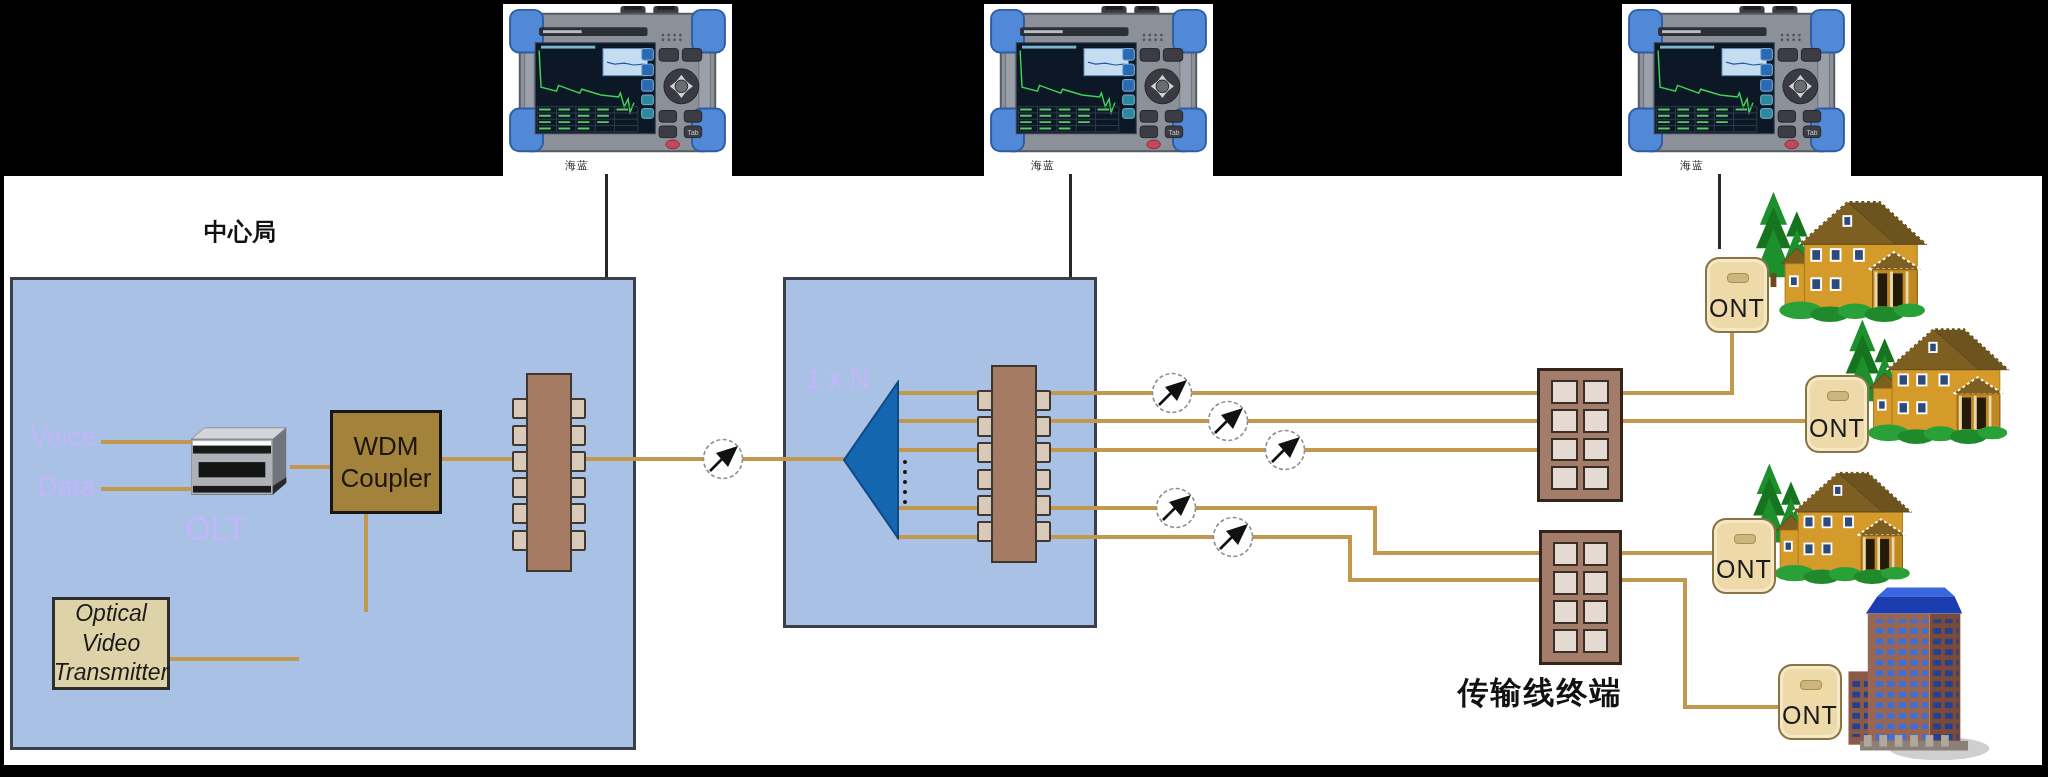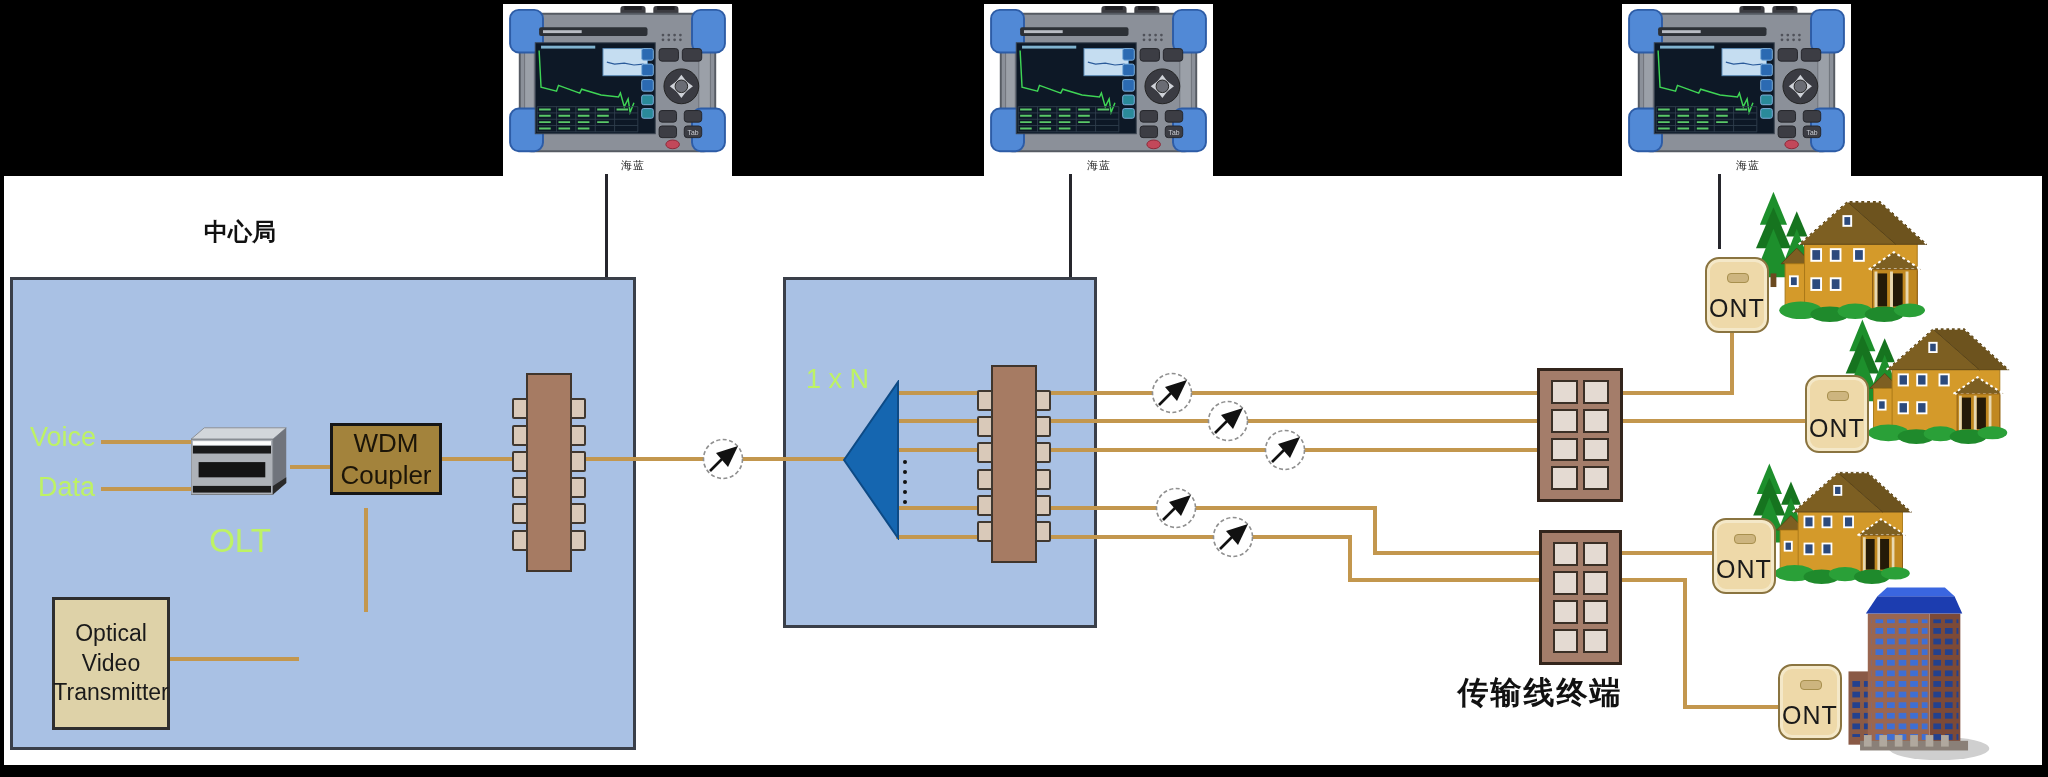--- a/index.html
+++ b/index.html
@@ -2,28 +2,28 @@
 <html><head>
 <meta charset="utf-8">
 <style>
   html,body{margin:0;padding:0;background:#000;}
   #stage{position:relative;width:2048px;height:777px;background:#000;overflow:hidden;
          font-family:"Liberation Sans","DejaVu Sans",sans-serif;}
   .abs{position:absolute;}
   #canvas{left:4px;top:176px;width:2038px;height:589px;background:#fff;}
   .backdrop{background:#fff;width:229px;height:172px;top:4px;}
   .otdr-svg{left:2px;top:2px;width:225px;height:150px;}
-  .brand{top:158px;width:80px;text-align:right;font-size:11px;color:#222;letter-spacing:1px;}
+  .brand{top:158px;width:80px;text-align:left;font-size:11px;color:#222;letter-spacing:1px;}
   .dropline{width:3px;background:#26262c;}
   .fiber{background:#c3974e;}
   .fiber.h{height:4px;} .fiber.v{width:4px;}
   .bigbox{background:#a9c1e4;border:3px solid #3a3f49;box-sizing:border-box;}
   .cn-title{font-size:24px;font-weight:700;color:#111;text-align:center;}
   .cn-label{font-size:31px;font-weight:800;color:#111;text-align:center;letter-spacing:2px;}
-  .en-label{font-size:27px;color:#bef264;}
+  .en-label{font-size:27px;color:#c4b5fd;}
   .goldbox{background:#a3833c;border:3px solid #161616;box-sizing:border-box;color:#1c1508;
            display:flex;flex-direction:column;align-items:center;justify-content:center;
            font-size:26px;line-height:1.25;text-align:center;}
   .beigebox{background:#ded2a8;border:3px solid #2e2e2e;box-sizing:border-box;color:#1a1a1a;
            display:flex;flex-direction:column;align-items:center;justify-content:center;
            font-size:23px;line-height:1.3;text-align:center;}
   
   .panel{width:74px;}
   .pcol{position:absolute;left:14px;right:14px;top:0;bottom:0;background:#a67b63;
         border:2px solid #40352c;box-sizing:border-box;}
@@ -247,26 +247,26 @@
   <div class="abs fiber h" style="left:1620px;top:551px;width:96px;"></div>
   <div class="abs fiber h" style="left:1620px;top:578px;width:67px;"></div>
   <div class="abs fiber v" style="left:1683px;top:578px;height:131px;"></div>
   <div class="abs fiber h" style="left:1683px;top:705px;width:99px;"></div>
 
   <div class="abs en-label" style="left:30px;top:422px;">Voice</div>
   <div class="abs en-label" style="left:38px;top:472px;">Data</div>
   <svg class="abs" style="left:191px;top:424px;width:100px;height:80px;">
       <use href="#olt-sym"></use>
     </svg>
-  <div class="abs en-label" style="left:185px;top:510px;width:110px;text-align:center;font-size:33px;margin-top:12px;">OLT</div>
-  <div class="abs goldbox" style="left:330px;top:423px;width:112px;height:72px;">
+  <div class="abs en-label" style="left:185px;top:510px;width:110px;font-size:33px;">OLT</div>
+  <div class="abs goldbox" style="left:330px;top:410px;width:112px;height:104px;">
     <span>WDM</span>
     <span>Coupler</span>
   </div>
-  <div class="abs beigebox" style="left:52px;top:597px;width:118px;height:133px;">
+  <div class="abs beigebox" style="left:52px;top:597px;width:118px;height:93px;font-style:italic;">
     <span>Optical</span>
     <span>Video</span>
     <span>Transmitter</span>
   </div>
 
   <div class="abs panel" style="left:512px;top:373px;height:199px;">
     <div class="pcol"></div>
     <div class="stubs left">
       <div class="stub"></div>
         <div class="stub"></div>

